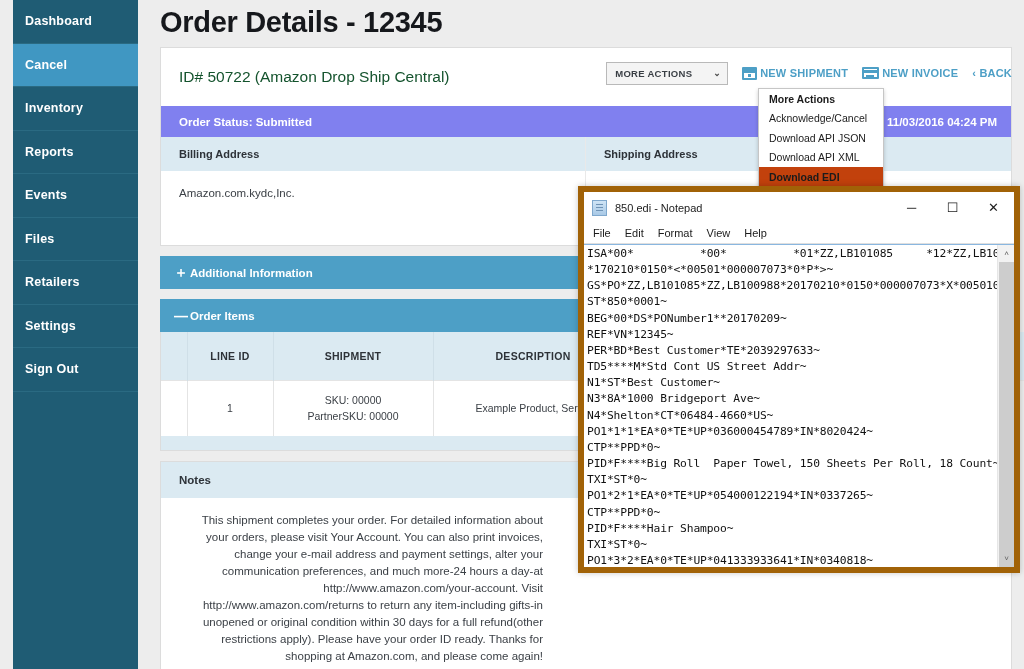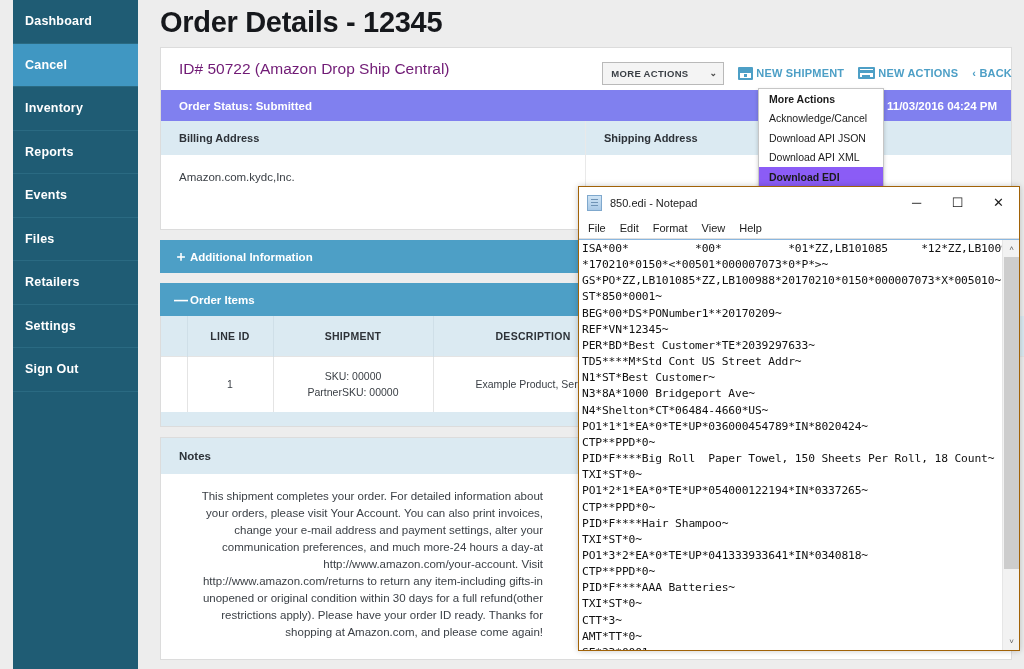--- a/index.html
+++ b/index.html
@@ -49,25 +49,25 @@
   }
 
   .panel {
     margin-left: 22px;
     margin-right: 12px;
     background: #ffffff;
     border: 1px solid #dcdcdc;
   }
 
   .id-bar {
-    height: 42px;
+    height: 58px;
     display: flex; align-items: center;
     padding-left: 18px;
     font-size: 15.5px;
-    color: #701a75;
+    color: #14532d;
     background: #ffffff;
     position: relative;
   }
 
   .status-bar {
     height: 31px;
     background: #8080ef;
     color: #ffffff;
     display: flex; align-items: center;
     justify-content: space-between;
@@ -121,21 +121,21 @@
   .items-wrap {
     margin-left: 22px; margin-right: 12px;
     background: #ffffff;
     border-left: 1px solid #dcdcdc;
     border-right: 1px solid #dcdcdc;
     border-bottom: 1px solid #dcdcdc;
   }
   table.items { width: 100%; border-collapse: collapse; table-layout: fixed; }
   table.items th {
     background: #dbeaf2;
-    height: 40px;
+    height: 48px;
     font-size: 10.5px;
     font-weight: bold;
     color: #2d3238;
     border-right: 1px solid #cfdfe8;
     letter-spacing: .3px;
   }
   table.items td {
     height: 56px;
     font-size: 10.5px;
     color: #3a3f45;
@@ -256,30 +256,30 @@
   }
   .menu-item {
     height: 19.5px;
     display: flex; align-items: center;
     padding-left: 10px;
     font-size: 10.5px;
     color: #1b1b1b;
     cursor: pointer;
     white-space: nowrap;
   }
-  .menu-item.hl { background: #8b5cf6; font-weight: bold; align-items: center; }
+  .menu-item.hl { background: #c2410c; font-weight: bold; align-items: center; }
   .menu-item.first { font-weight: bold; }
 
   
   .notepad {
     position: absolute;
     left: 578px; top: 186px;
-    width: 442px; height: 465px;
-    background: #ffffff;
-    border: 1px solid #a16207;
+    width: 442px; height: 387px;
+    background: #ffffff;
+    border: 6px solid #a16207;
     box-shadow: 0 0 6px rgba(0,0,0,.22);
     z-index: 40;
     display: flex; flex-direction: column;
   }
   .np-title {
     height: 31px;
     display: flex; align-items: center;
     background: #ffffff;
     padding-left: 8px;
     position: relative;
@@ -467,21 +467,21 @@
       <div class="dropdown-btn">
         <span>MORE ACTIONS</span>
         <span class="chev">⌄</span>
       </div>
       <div class="act-link">
         <span class="ico-ship"></span>
         <span>NEW SHIPMENT</span>
       </div>
       <div class="act-link">
         <span class="ico-inv"></span>
-        <span>NEW ACTIONS</span>
+        <span>NEW INVOICE</span>
       </div>
       <div class="act-link">
         <span>‹ BACK</span>
       </div>
     </div>
 
     <div class="menu">
       <div class="menu-item first">
           <span>More Actions</span>
         </div>

